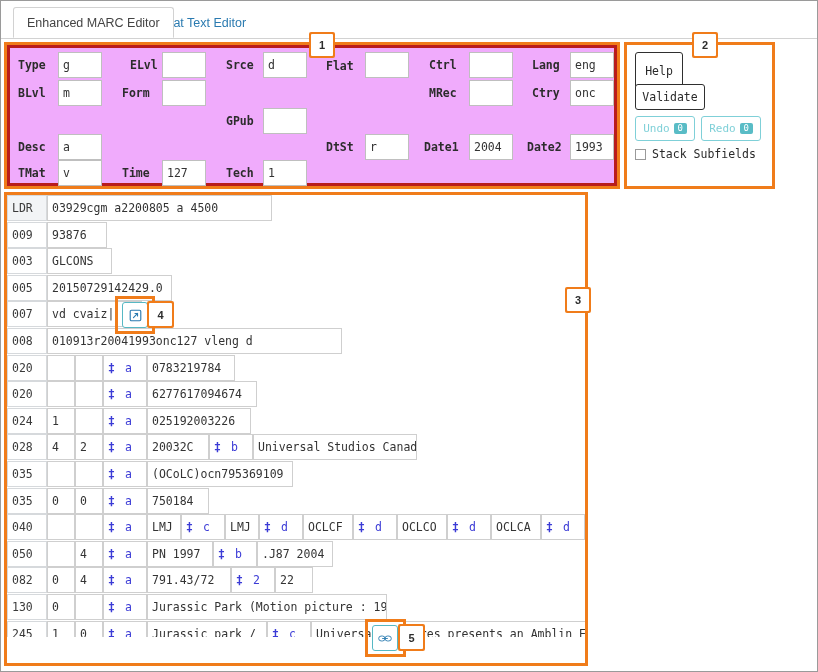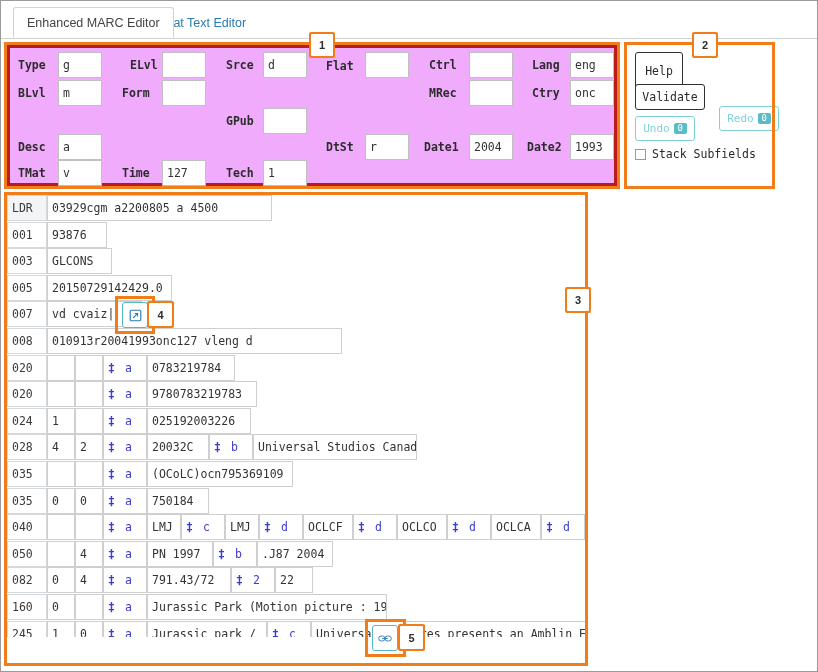--- a/index.html
+++ b/index.html
@@ -148,48 +148,48 @@
     <div class="btn-std" style="left:8px;top:7px;width:48px;height:37px;">
       <span>Help</span>
     </div>
     <div class="btn-std" style="left:8px;top:39px;width:70px;height:26px;">
       <span>Validate</span>
     </div>
     <div class="btn-ur" style="left:8px;top:71px;width:60px;height:25px;">
       <span>Undo</span>
       <span class="badge">0</span>
     </div>
-    <div class="btn-ur" style="left:74px;top:61px;width:60px;height:25px;margin-left:18px;">
+    <div class="btn-ur" style="left:74px;top:71px;width:60px;height:25px;">
       <span>Redo</span>
       <span class="badge">0</span>
     </div>
     <div class="chk-row">
       <div class="chk"></div>
       <span>Stack Subfields</span>
     </div>
   </div>
 
   <div class="grid-wrap">
     <div id="grid-body">
         <div class="mrow"><div class="c tag">LDR</div><div class="c val" style="width: 225px;">03929cgm a2200805 a 4500</div></div>
-        <div class="mrow"><div class="c tag plain">001</div><div class="c val" style="width: 60px;">93876</div></div>
+        <div class="mrow"><div class="c tag plain">009</div><div class="c val" style="width: 60px;">93876</div></div>
         <div class="mrow"><div class="c tag plain">003</div><div class="c val" style="width: 65px;">GLCONS</div></div>
         <div class="mrow"><div class="c tag plain">005</div><div class="c val" style="width: 125px;">20150729142429.0</div></div>
         <div class="mrow"><div class="c tag plain">007</div><div class="c val" style="width: 95px;">vd cvaiz|</div></div>
         <div class="mrow"><div class="c tag plain">008</div><div class="c val" style="width: 295px;">010913r20041993onc127                 vleng d</div></div>
         <div class="mrow"><div class="c tag plain">020</div><div class="c ind"></div><div class="c ind"></div><div class="c delim">‡<span class="sc">a</span></div><div class="c val" style="width: 88px;">0783219784</div></div>
-        <div class="mrow"><div class="c tag plain">020</div><div class="c ind"></div><div class="c ind"></div><div class="c delim">‡<span class="sc">a</span></div><div class="c val" style="width: 110px;">9780783219783</div></div>
+        <div class="mrow"><div class="c tag plain">020</div><div class="c ind"></div><div class="c ind"></div><div class="c delim">‡<span class="sc">a</span></div><div class="c val" style="width: 110px;">6277617094674</div></div>
         <div class="mrow"><div class="c tag plain">024</div><div class="c ind">1</div><div class="c ind"></div><div class="c delim">‡<span class="sc">a</span></div><div class="c val" style="width: 104px;">025192003226</div></div>
         <div class="mrow"><div class="c tag plain">028</div><div class="c ind">4</div><div class="c ind">2</div><div class="c delim">‡<span class="sc">a</span></div><div class="c val" style="width: 62px;">20032C</div><div class="c delim">‡<span class="sc">b</span></div><div class="c val" style="width: 164px;">Universal Studios Canada</div></div>
         <div class="mrow"><div class="c tag plain">035</div><div class="c ind"></div><div class="c ind"></div><div class="c delim">‡<span class="sc">a</span></div><div class="c val" style="width: 146px;">(OCoLC)ocn795369109</div></div>
         <div class="mrow"><div class="c tag plain">035</div><div class="c ind">0</div><div class="c ind">0</div><div class="c delim">‡<span class="sc">a</span></div><div class="c val" style="width: 62px;">750184</div></div>
         <div class="mrow"><div class="c tag plain">040</div><div class="c ind"></div><div class="c ind"></div><div class="c delim">‡<span class="sc">a</span></div><div class="c val" style="width: 34px;">LMJ</div><div class="c delim">‡<span class="sc">c</span></div><div class="c val" style="width: 34px;">LMJ</div><div class="c delim">‡<span class="sc">d</span></div><div class="c val" style="width: 50px;">OCLCF</div><div class="c delim">‡<span class="sc">d</span></div><div class="c val" style="width: 50px;">OCLCO</div><div class="c delim">‡<span class="sc">d</span></div><div class="c val" style="width: 50px;">OCLCA</div><div class="c delim">‡<span class="sc">d</span></div><div class="c val" style="width: 42px;">Bkoc</div></div>
         <div class="mrow"><div class="c tag plain">050</div><div class="c ind"></div><div class="c ind">4</div><div class="c delim">‡<span class="sc">a</span></div><div class="c val" style="width: 66px;">PN 1997</div><div class="c delim">‡<span class="sc">b</span></div><div class="c val" style="width: 76px;">.J87 2004</div></div>
         <div class="mrow"><div class="c tag plain">082</div><div class="c ind">0</div><div class="c ind">4</div><div class="c delim">‡<span class="sc">a</span></div><div class="c val" style="width: 84px;">791.43/72</div><div class="c delim">‡<span class="sc">2</span></div><div class="c val" style="width: 38px;">22</div></div>
-        <div class="mrow"><div class="c tag plain">160</div><div class="c ind">0</div><div class="c ind"></div><div class="c delim">‡<span class="sc">a</span></div><div class="c val" style="width: 240px;">Jurassic Park (Motion picture : 1993)</div></div>
+        <div class="mrow"><div class="c tag plain">130</div><div class="c ind">0</div><div class="c ind"></div><div class="c delim">‡<span class="sc">a</span></div><div class="c val" style="width: 240px;">Jurassic Park (Motion picture : 1993)</div></div>
         <div class="mrow clip"><div class="c tag plain">245</div><div class="c ind">1</div><div class="c ind">0</div><div class="c delim">‡<span class="sc">a</span></div><div class="c val" style="width: 120px;">Jurassic park /</div><div class="c delim">‡<span class="sc">c</span></div><div class="c val" style="width: 390px;">Universal Pictures presents an Amblin Entertainment production</div></div>
       </div>
   </div>
 
   <div class="icon-btn" style="left:121px;top:301px;">
     <svg width="13" height="13" viewBox="0 0 16 16" aria-hidden="true">
       <rect x="1.5" y="1.5" width="13" height="13" rx="1.5" fill="none" stroke="#2a7ab0" stroke-width="1.4"></rect>
       <path d="M5.5 10.5 L10.5 5.5" stroke="#2a7ab0" stroke-width="1.4" stroke-linecap="round"></path>
       <path d="M7.4 5.5 H10.5 V8.6" fill="none" stroke="#2a7ab0" stroke-width="1.4" stroke-linecap="round" stroke-linejoin="round"></path>
     </svg>

